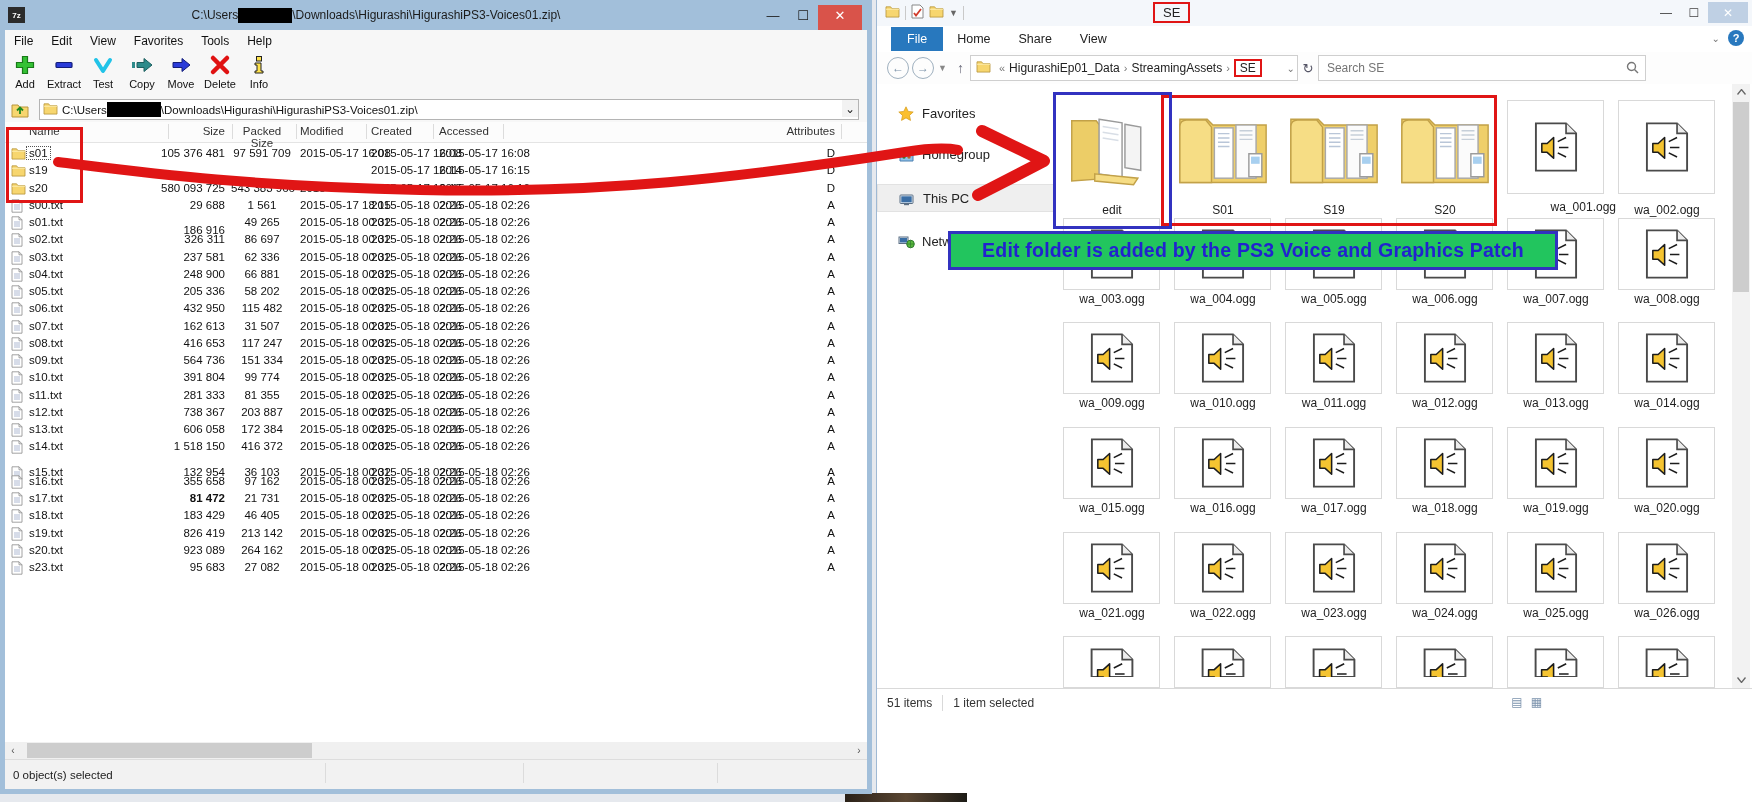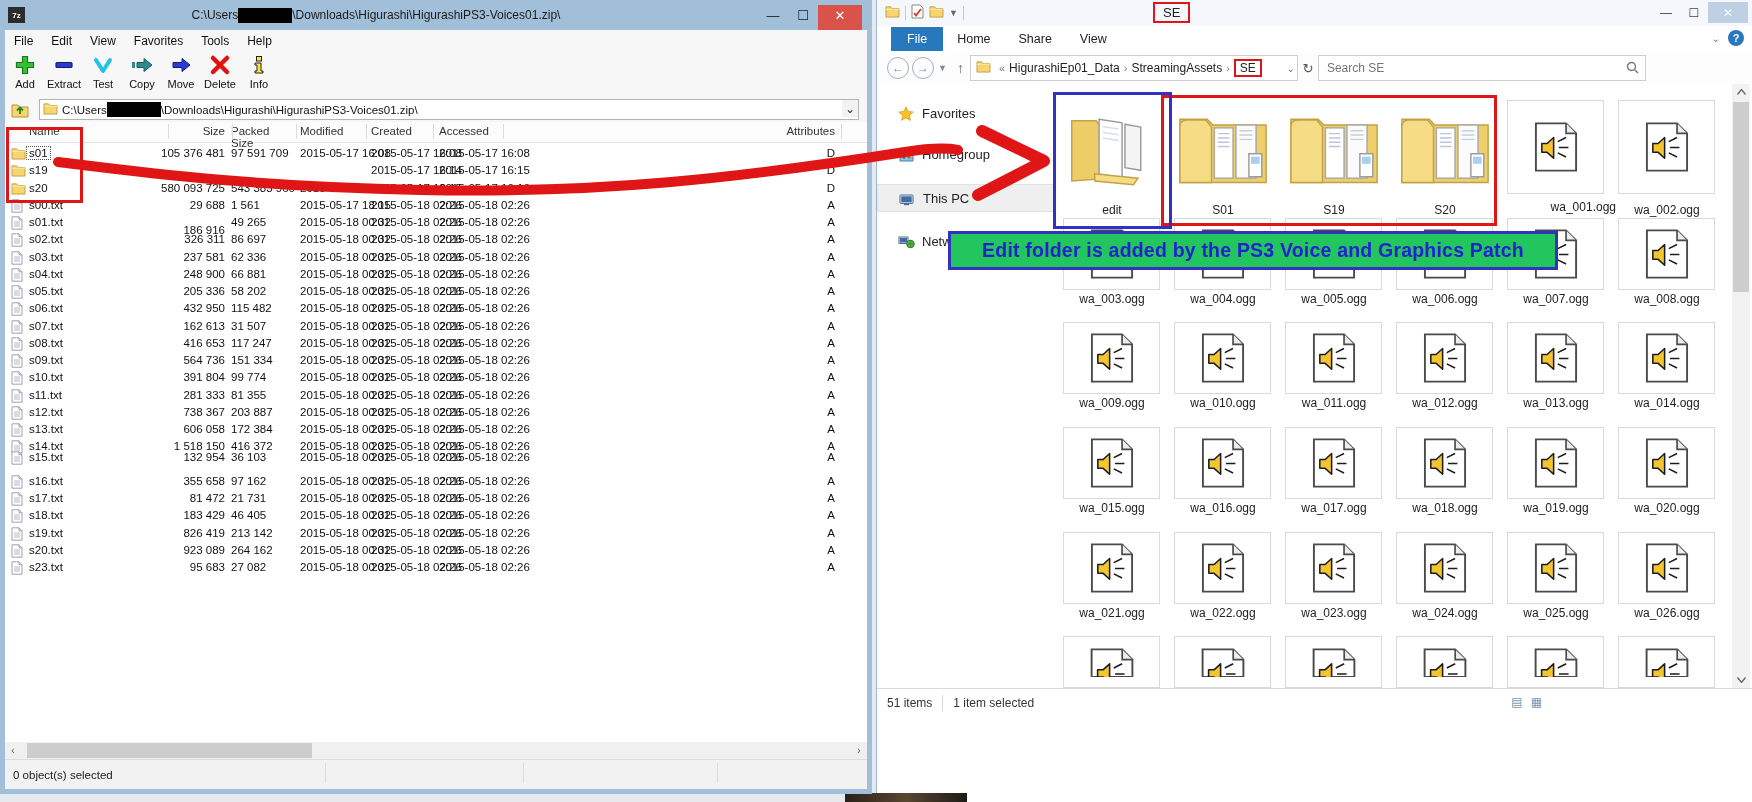--- a/index.html
+++ b/index.html
@@ -21,21 +21,21 @@
   .ztool-lb{font-size:11px;color:#111;margin-top:1px;}
   #zip-addrrow{position:absolute;left:5px;top:97px;width:862px;height:25px;background:#f7f7f7;display:flex;align-items:center;}
   #zip-upbtn{width:22px;height:19px;margin-left:4px;display:flex;align-items:center;justify-content:center;}
   #zip-combo{position:relative;margin-left:8px;width:818px;height:19px;background:#fff;border:1px solid #b4b4b4;display:flex;align-items:center;font-size:11.5px;color:#111;}
   #zip-combo .fold{margin:0 4px 0 3px;}
   #zip-combo-arrow{position:absolute;right:0;top:0;width:16px;height:17px;display:flex;align-items:center;justify-content:center;background:#f2f2f2;}
   #zip-list{position:absolute;left:5px;top:122px;width:862px;height:620px;background:#fff;}
   #zip-headers{position:absolute;left:0;top:0;width:862px;height:20px;background:#fcfcfc;border-bottom:1px solid #e4e4e4;font-size:11.5px;color:#333;}
   .zh{position:absolute;top:3px;}
   .zsep{position:absolute;top:2px;height:15px;border-left:1px solid #dcdcdc;}
-  .zc1{left:24px;} .zc2{left:110px;width:110px;text-align:right;} .zc3{left:226px;width:62px;text-align:left;}
+  .zc1{left:24px;} .zc2{left:110px;width:110px;text-align:right;} .zc3{left:226px;width:62px;text-align:center;}
   .zc4{left:295px;width:120px;} .zc5{left:366px;width:120px;} .zc6{left:434px;width:120px;} .zc7{left:700px;width:130px;text-align:right;}
   #zip-rows{position:absolute;left:0;top:24px;width:862px;height:590px;}
   .zrow{position:absolute;left:0;width:862px;height:17px;font-size:11.5px;color:#111;}
   .zrow span{position:absolute;top:1px;white-space:nowrap;}
   .zrow .ric{left:6px;top:1px;} .zrow .rname{left:24px;}
   .rname.focusbox{outline:1px dotted #555;padding:0 2px;margin-left:-2px;}
   #zip-hscroll{position:absolute;left:5px;top:742px;width:862px;height:17px;background:#f0f0f0;display:flex;align-items:center;}
   #zip-hthumb{position:absolute;left:22px;top:1px;width:285px;height:15px;background:#cdcdcd;}
   .scroll-arr{width:16px;height:15px;display:flex;align-items:center;justify-content:center;color:#555;font-size:10px;}
   #zip-status{position:absolute;left:5px;top:759px;width:862px;height:30px;background:#f2f2f2;border-top:1px solid #ddd;font-size:11.5px;color:#222;display:flex;align-items:center;}
@@ -450,21 +450,21 @@
                 <path d="M3 6h6M3 8h6M3 10h6" stroke="#9aa7c7" stroke-width="0.8"></path>
               </svg></span>
             <span class="rname">s14.txt</span>
             <span class="zh zc2" style="top: 1px;">1 518 150</span>
             <span class="zh zc3" style="top: 1px;">416 372</span>
             <span class="zh zc4" style="top: 1px;">2015-05-18 00:32</span>
             <span class="zh zc5" style="top: 1px;">2015-05-18 02:26</span>
             <span class="zh zc6" style="top: 1px;">2015-05-18 02:26</span>
             <span class="zh zc7" style="top: 1px;">A</span>
           </div>
-          <div class="zrow" style="top: 304px; padding-left: 36px;">
+          <div class="zrow" style="top: 319px; padding-left: 36px;">
             <span class="ric"><svg width="12" height="14" viewBox="0 0 12 14">
                 <path d="M1 0.8h7l3 3v9.4H1z" fill="#fff" stroke="#8a8a8a" stroke-width="0.8"></path>
                 <path d="M8 0.8v3h3" fill="none" stroke="#8a8a8a" stroke-width="0.8"></path>
                 <path d="M3 6h6M3 8h6M3 10h6" stroke="#9aa7c7" stroke-width="0.8"></path>
               </svg></span>
             <span class="rname">s15.txt</span>
             <span class="zh zc2" style="top: 1px;">132 954</span>
             <span class="zh zc3" style="top: 1px;">36 103</span>
             <span class="zh zc4" style="top: 1px;">2015-05-18 00:32</span>
             <span class="zh zc5" style="top: 1px;">2015-05-18 02:26</span>
@@ -485,21 +485,21 @@
             <span class="zh zc6" style="top: 1px;">2015-05-18 02:26</span>
             <span class="zh zc7" style="top: 1px;">A</span>
           </div>
           <div class="zrow" style="top: 345px;">
             <span class="ric"><svg width="12" height="14" viewBox="0 0 12 14">
                 <path d="M1 0.8h7l3 3v9.4H1z" fill="#fff" stroke="#8a8a8a" stroke-width="0.8"></path>
                 <path d="M8 0.8v3h3" fill="none" stroke="#8a8a8a" stroke-width="0.8"></path>
                 <path d="M3 6h6M3 8h6M3 10h6" stroke="#9aa7c7" stroke-width="0.8"></path>
               </svg></span>
             <span class="rname">s17.txt</span>
-            <span class="zh zc2" style="top: 1px;">81 472</span>
+            <span class="zh zc2" style="top: 1px; font-weight: bold;">81 472</span>
             <span class="zh zc3" style="top: 1px;">21 731</span>
             <span class="zh zc4" style="top: 1px;">2015-05-18 00:32</span>
             <span class="zh zc5" style="top: 1px;">2015-05-18 02:26</span>
             <span class="zh zc6" style="top: 1px;">2015-05-18 02:26</span>
             <span class="zh zc7" style="top: 1px;">A</span>
           </div>
           <div class="zrow" style="top: 362.25px;">
             <span class="ric"><svg width="12" height="14" viewBox="0 0 12 14">
                 <path d="M1 0.8h7l3 3v9.4H1z" fill="#fff" stroke="#8a8a8a" stroke-width="0.8"></path>
                 <path d="M8 0.8v3h3" fill="none" stroke="#8a8a8a" stroke-width="0.8"></path>

